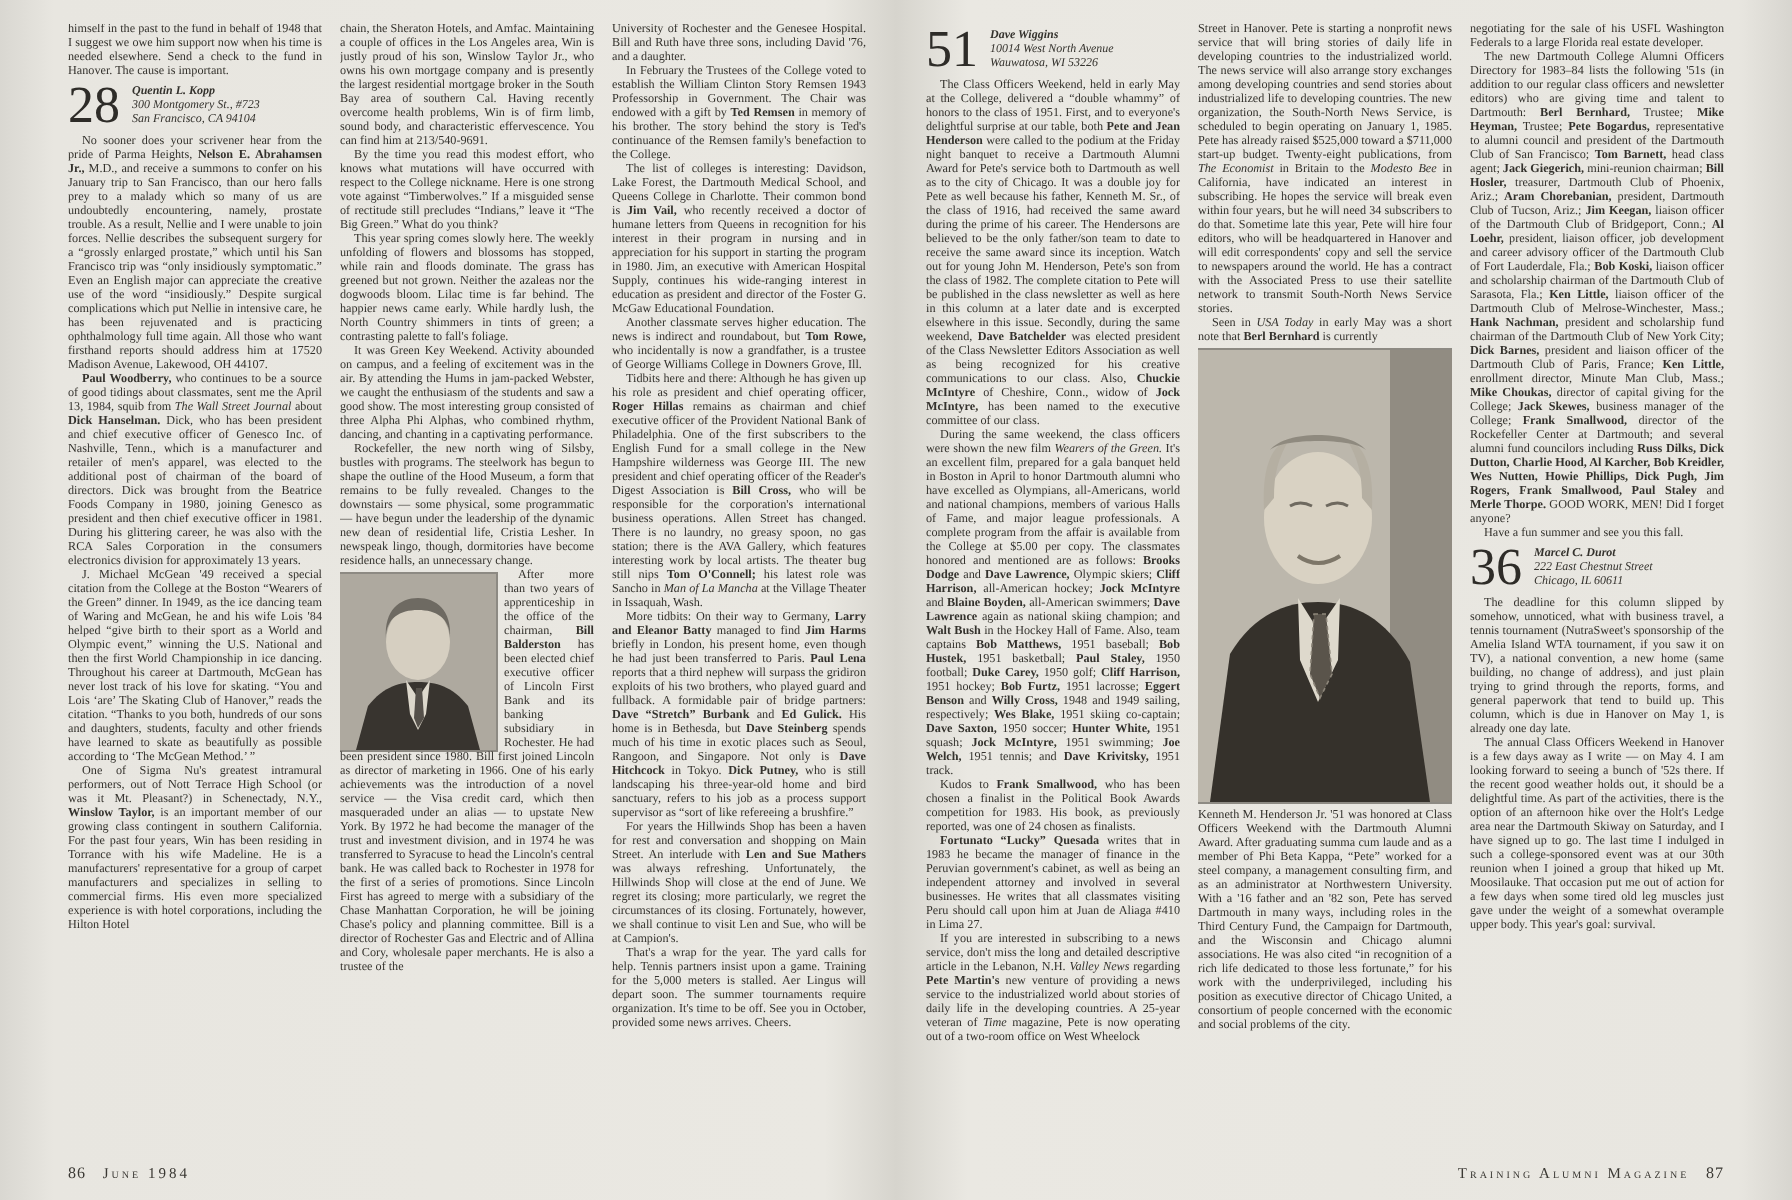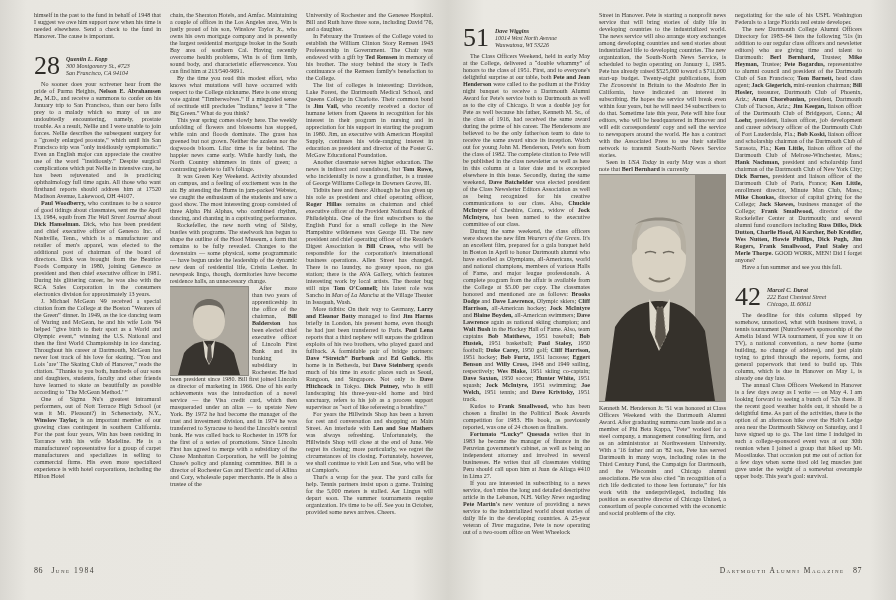--- a/index.html
+++ b/index.html
@@ -18,37 +18,37 @@
   }
   .col{
     width:127px;height:552px;overflow:hidden;margin-right:9px;
     font-size:6.1px;line-height:7px;text-align:justify;
     -webkit-hyphens:auto;hyphens:auto;
   }
   .col.gutter{margin-right:30px;}
   .col:last-child{margin-right:0;}
   .col p{margin:0;text-indent:7px;}
   .no-first-indent p:first-child{text-indent:0;}
-  .sechead{display:flex;align-items:center;margin:15px 0 4px 0;}
+  .sechead{display:flex;align-items:center;margin:2px 0 4px 0;}
   .secnum{
     font-size:26px;line-height:22px;margin-right:6px;
     font-family:"Liberation Serif", serif;color:#2e2c28;
   }
   .secinfo{font-size:6px;line-height:7px;font-style:italic;padding-top:1px;}
   .secinfo .name{font-weight:bold;}
   .small-photo{
     float:left;width:78px;height:88px;margin:2px 4px 1px 0;
     display:block;outline:1px solid #8d8a83;
   }
   .large-photo{
     display:block;width:127px;height:226px;margin:2px 0 4px 0;
     outline:1px solid #8d8a83;
   }
   .caption p{text-indent:0;}
-  .footer{position:absolute;bottom:25px;font-size:7.5px;letter-spacing:0.5px;color:#3a3833;}
+  .footer{position:absolute;bottom:9px;font-size:7.5px;letter-spacing:0.5px;color:#3a3833;}
   .footer .pn{font-size:8px;}
   .footer .lbl{font-variant:small-caps;letter-spacing:1.5px;margin:0 6px;}
   .footer-left{left:34px;}
   .footer-right{right:34px;}
   b{font-weight:bold;}
   i{font-style:italic;}
 </style>
 </head>
 <body>
 
@@ -160,36 +160,36 @@
         </div>
     </div>
 
     <div class="col">
       <div class="no-first-indent">
           <p>negotiating for the sale of his USFL Washington Federals to a large Florida real estate developer.</p>
           <p>The new Dartmouth College Alumni Officers Directory for 1983–84 lists the following '51s (in addition to our regular class officers and newsletter editors) who are giving time and talent to Dartmouth: <b>Berl Bernhard,</b> Trustee; <b>Mike Heyman,</b> Trustee; <b>Pete Bogardus,</b> representative to alumni council and president of the Dartmouth Club of San Francisco; <b>Tom Barnett,</b> head class agent; <b>Jack Giegerich,</b> mini-reunion chairman; <b>Bill Hosler,</b> treasurer, Dartmouth Club of Phoenix, Ariz.; <b>Aram Chorebanian,</b> president, Dartmouth Club of Tucson, Ariz.; <b>Jim Keegan,</b> liaison officer of the Dartmouth Club of Bridgeport, Conn.; <b>Al Loehr,</b> president, liaison officer, job development and career advisory officer of the Dartmouth Club of Fort Lauderdale, Fla.; <b>Bob Koski,</b> liaison officer and scholarship chairman of the Dartmouth Club of Sarasota, Fla.; <b>Ken Little,</b> liaison officer of the Dartmouth Club of Melrose-Winchester, Mass.; <b>Hank Nachman,</b> president and scholarship fund chairman of the Dartmouth Club of New York City; <b>Dick Barnes,</b> president and liaison officer of the Dartmouth Club of Paris, France; <b>Ken Little,</b> enrollment director, Minute Man Club, Mass.; <b>Mike Choukas,</b> director of capital giving for the College; <b>Jack Skewes,</b> business manager of the College; <b>Frank Smallwood,</b> director of the Rockefeller Center at Dartmouth; and several alumni fund councilors including <b>Russ Dilks, Dick Dutton, Charlie Hood, Al Karcher, Bob Kreidler, Wes Nutten, Howie Phillips, Dick Pugh, Jim Rogers, Frank Smallwood, Paul Staley</b> and <b>Merle Thorpe.</b> GOOD WORK, MEN! Did I forget anyone?</p>
           <p>Have a fun summer and see you this fall.</p>
         </div>
       <div class="sechead">
-        <div class="secnum">42</div>
+        <div class="secnum">36</div>
         <div class="secinfo">
           <span class="name">Marcel C. Durot</span><br>
           <span>222 East Chestnut Street</span><br>
           <span>Chicago, IL 60611</span>
         </div>
       </div>
       <div>
           <p>The deadline for this column slipped by somehow, unnoticed, what with business travel, a tennis tournament (NutraSweet's sponsorship of the Amelia Island WTA tournament, if you saw it on TV), a national convention, a new home (same building, no change of address), and just plain trying to grind through the reports, forms, and general paperwork that tend to build up. This column, which is due in Hanover on May 1, is already one day late.</p>
           <p>The annual Class Officers Weekend in Hanover is a few days away as I write — on May 4. I am looking forward to seeing a bunch of '52s there. If the recent good weather holds out, it should be a delightful time. As part of the activities, there is the option of an afternoon hike over the Holt's Ledge area near the Dartmouth Skiway on Saturday, and I have signed up to go. The last time I indulged in such a college-sponsored event was at our 30th reunion when I joined a group that hiked up Mt. Moosilauke. That occasion put me out of action for a few days when some tired old leg muscles just gave under the weight of a somewhat overample upper body. This year's goal: survival.</p>
         </div>
     </div>
 
   </div>
 
   <div class="footer footer-left">
     <span class="pn">86</span>
     <span class="lbl">June 1984</span>
   </div>
   <div class="footer footer-right">
-    <span class="lbl">Dartmouth Alumni Magazine</span>
+    <span class="lbl">Training Alumni Magazine</span>
     <span class="pn">87</span>
   </div>
 </div>
 
 </body></html>

